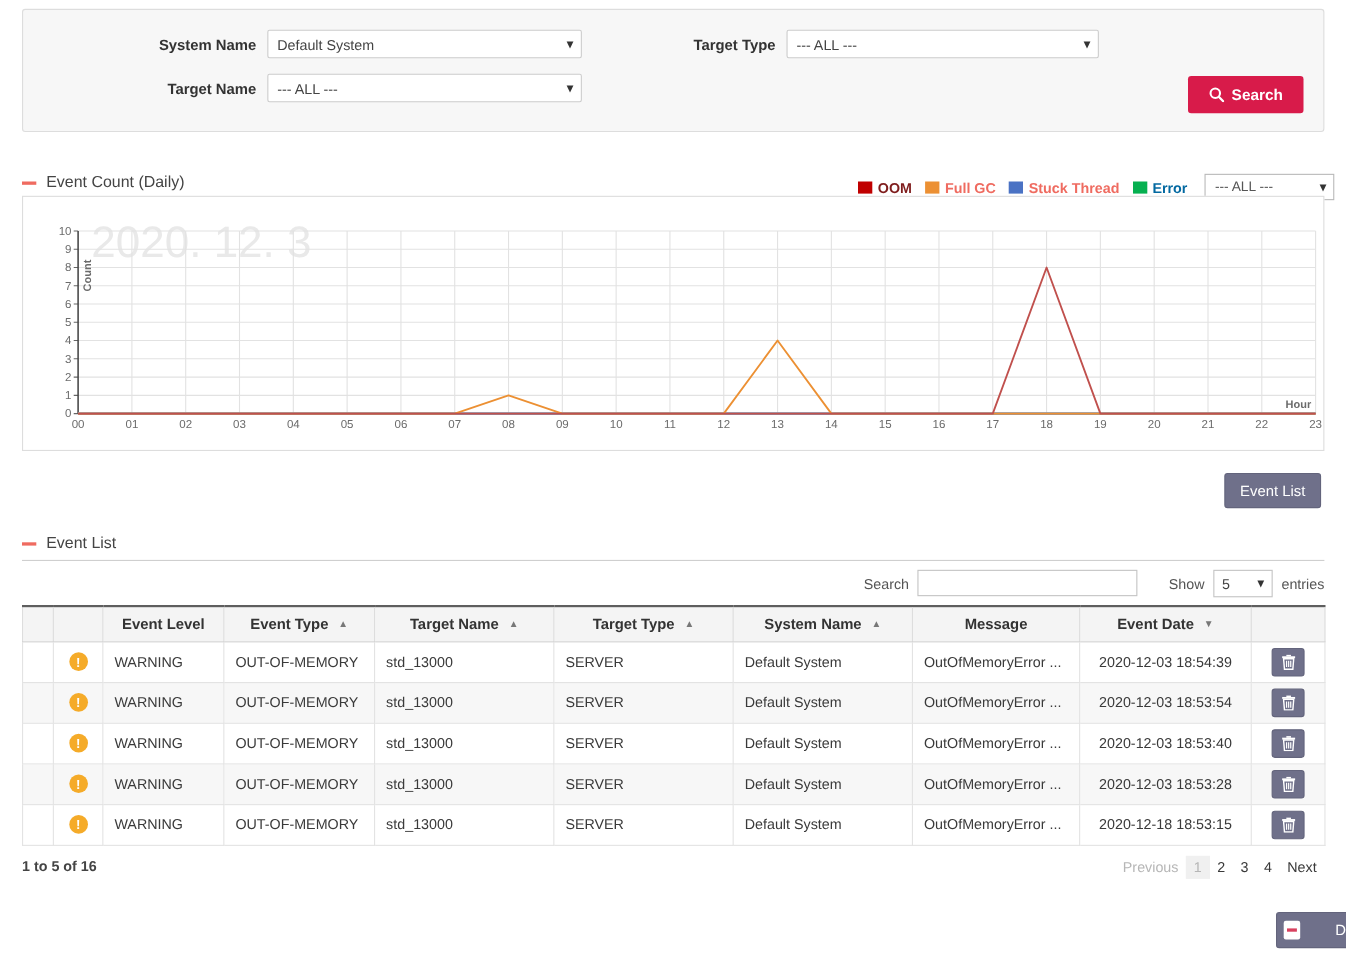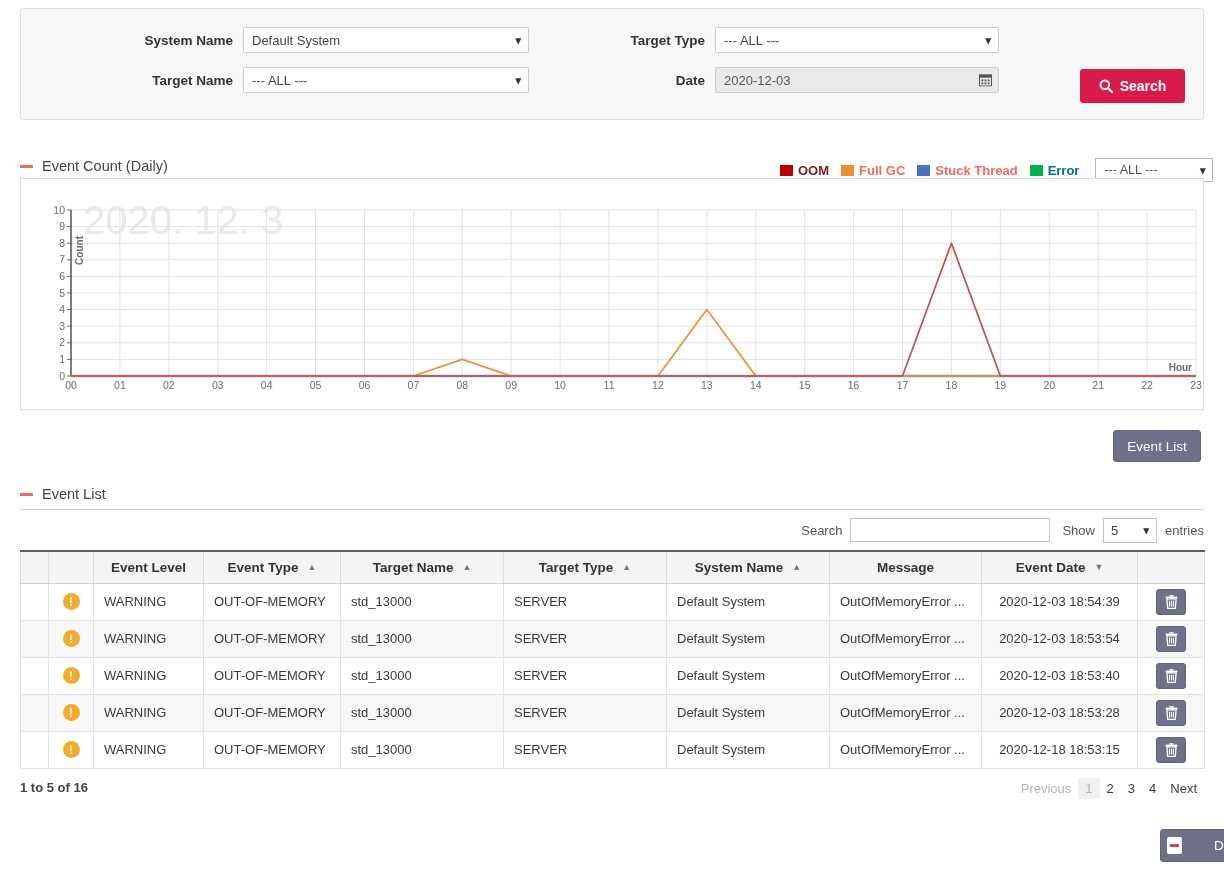--- a/index.html
+++ b/index.html
@@ -304,36 +304,20 @@
   <div class="field-row" style="left:516px; top:18px;">
     <span class="field-label" style="width:168px;">Target Type</span>
     <span class="sel-wrap">
       <select class="ui-select" style="width:284px;">
         <option>--- ALL ---</option>
       </select>
       <span class="sel-arrow">▾</span>
     </span>
   </div>
 
-  <div class="field-row" style="left:516px; top:58px;">
-    <span class="field-label" style="width:168px;">Date</span>
-    <span class="date-wrap">
-      <input class="date-input" type="text" readonly="" value="2020-12-03" style="">
-      <svg class="cal-icon" viewBox="0 0 14 14">
-        <rect x="0.5" y="1.5" width="13" height="12" fill="none" stroke="#555" stroke-width="1.2"></rect>
-        <rect x="0.5" y="1.5" width="13" height="3" fill="#555"></rect>
-        <rect x="2.6" y="6.4" width="2" height="2" fill="#555"></rect>
-        <rect x="6" y="6.4" width="2" height="2" fill="#555"></rect>
-        <rect x="9.4" y="6.4" width="2" height="2" fill="#555"></rect>
-        <rect x="2.6" y="9.6" width="2" height="2" fill="#555"></rect>
-        <rect x="6" y="9.6" width="2" height="2" fill="#555"></rect>
-        <rect x="9.4" y="9.6" width="2" height="2" fill="#555"></rect>
-      </svg>
-    </span>
-  </div>
 
   <button class="btn-search">
     <svg width="14" height="14" viewBox="0 0 14 14">
       <circle cx="5.8" cy="5.8" r="4.3" fill="none" stroke="#fff" stroke-width="1.9"></circle>
       <line x1="9.2" y1="9.2" x2="13" y2="13" stroke="#fff" stroke-width="2.1" stroke-linecap="round"></line>
     </svg>
     <span>Search</span>
   </button>
 </div>
 
@@ -468,21 +452,21 @@
 
 <div class="section-title" style="left:20px; top:486px;">
   <span class="dash"></span>
   <span>Event List</span>
 </div>
 
 <div class="list-panel">
   <div class="list-topbar">
     <span class="lbl-muted">Search</span>
     <input class="tbl-search" type="text" value="" style="">
-    <span class="lbl-muted" style="margin-left:4px;">Show</span>
+    <span class="lbl-muted" style="margin-left:20px;">Show</span>
     <span class="sel-wrap">
       <select class="entries-select">
         <option>5</option>
       </select>
       <span class="sel-arrow">▾</span>
     </span>
     <span class="lbl-muted">entries</span>
   </div>
 
   <table class="evt">

